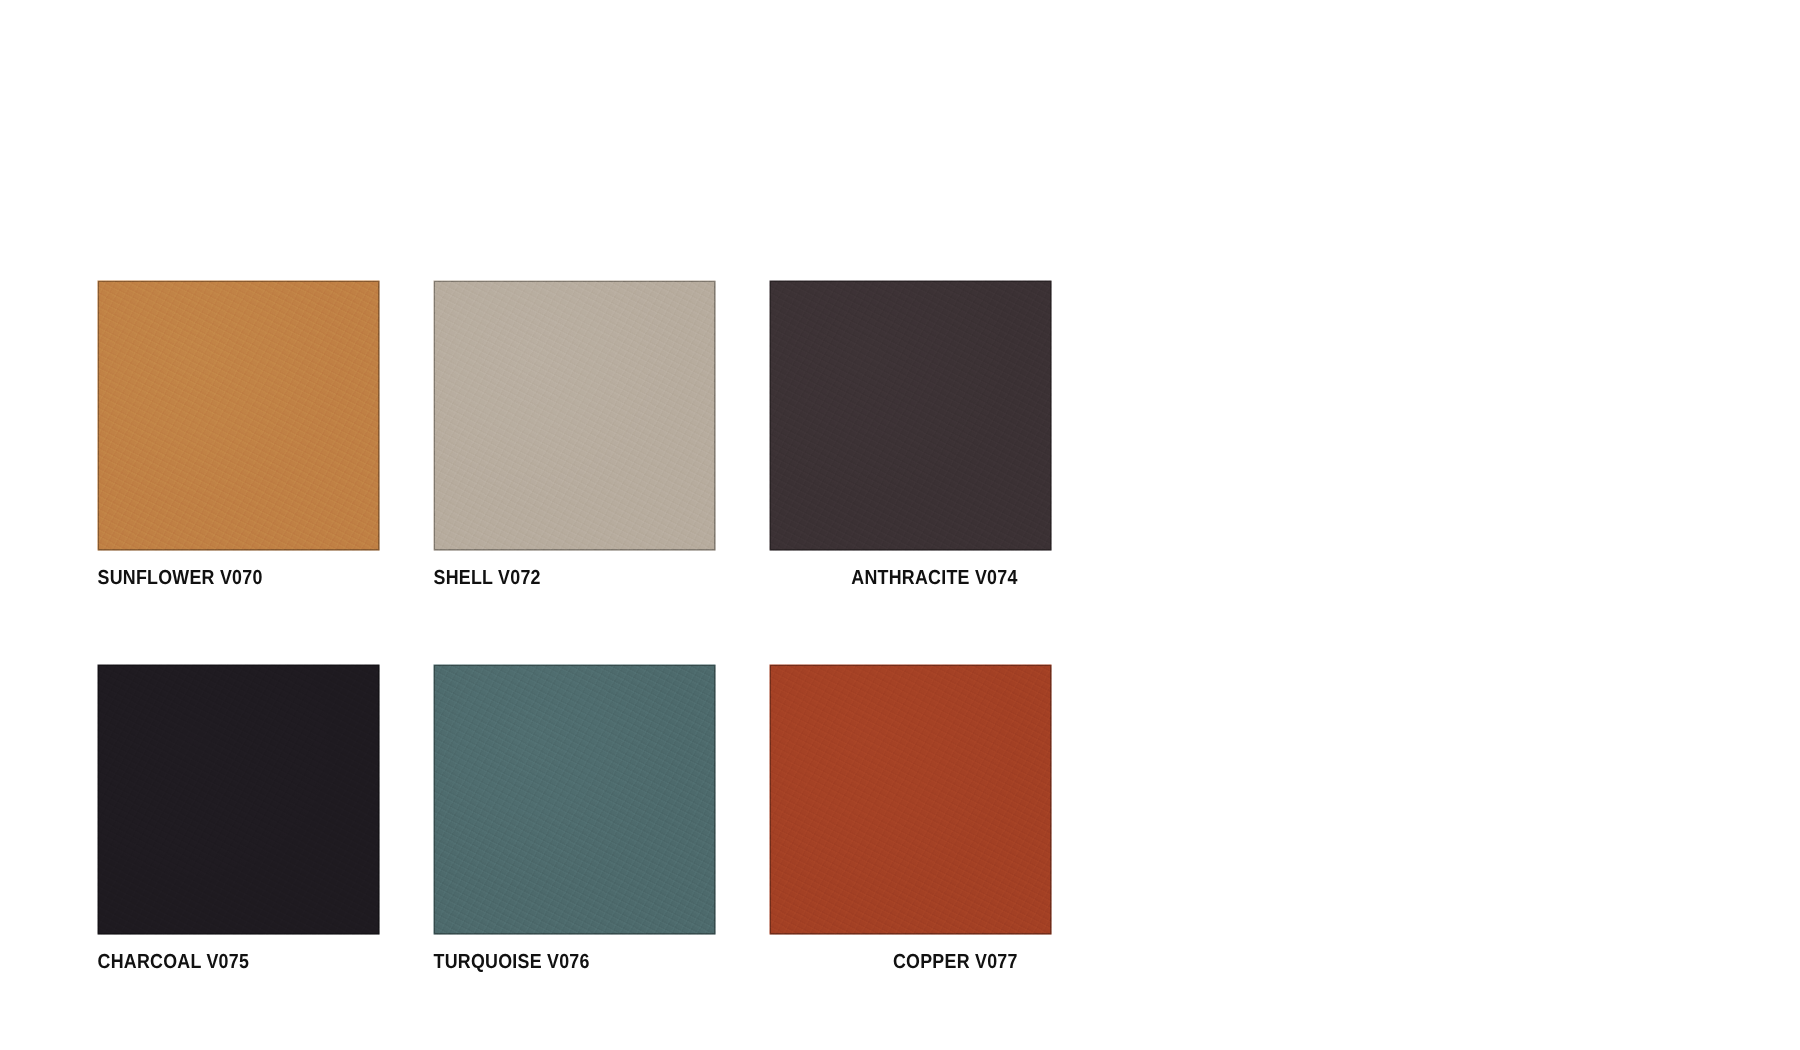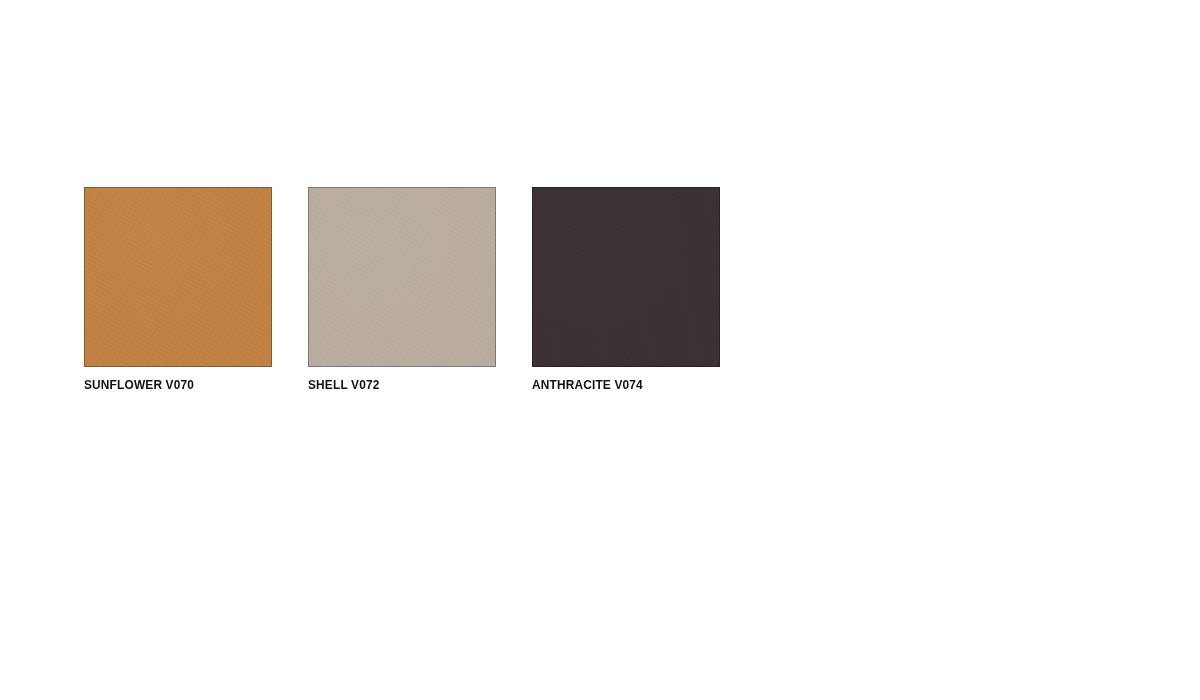--- a/index.html
+++ b/index.html
@@ -11,41 +11,42 @@
   body {
     width: 1200px;
     height: 700px;
     overflow: hidden;
     font-family: "Liberation Sans", sans-serif;
     -webkit-font-smoothing: antialiased;
   }
 
   #swatch-board {
     position: absolute;
-    left: 84px;
+    left: 65px;
     top: 187px;
     width: 1048px;
   }
 
   .swatch-row {
     display: flex;
     flex-direction: row;
     margin-bottom: 50px;
   }
   .swatch-row:last-child {
     margin-bottom: 0;
   }
 
   .swatch-cell {
     width: 188px;
     margin-right: 36px;
     position: relative;
   }
   .swatch-cell:last-child {
     margin-right: 0;
+    text-align: right;
   }
 
   .swatch-chip {
     width: 188px;
     height: 180px;
     position: relative;
     box-shadow: inset 0 0 0 1px rgba(0, 0, 0, 0.30);
     background-repeat: repeat;
     background-size: 64px 64px, 37px 37px, 100% 100%;
   }
@@ -109,13 +110,27 @@
       </div>
       <div class="swatch-cell">
         <div class="swatch-chip" style="background-color: rgb(183, 172, 158);"></div>
         <div class="swatch-label">SHELL V072</div>
       </div>
       <div class="swatch-cell">
         <div class="swatch-chip" style="background-color: rgb(59, 49, 52);"></div>
         <div class="swatch-label">ANTHRACITE V074</div>
       </div>
     </div>
+    <div class="swatch-row">
+      <div class="swatch-cell">
+        <div class="swatch-chip" style="background-color: rgb(30, 26, 32);"></div>
+        <div class="swatch-label">CHARCOAL V075</div>
+      </div>
+      <div class="swatch-cell">
+        <div class="swatch-chip" style="background-color: rgb(77, 106, 108);"></div>
+        <div class="swatch-label">TURQUOISE V076</div>
+      </div>
+      <div class="swatch-cell">
+        <div class="swatch-chip" style="background-color: rgb(163, 64, 36);"></div>
+        <div class="swatch-label">COPPER V077</div>
+      </div>
+    </div>
   </div>
 
 </body></html>

